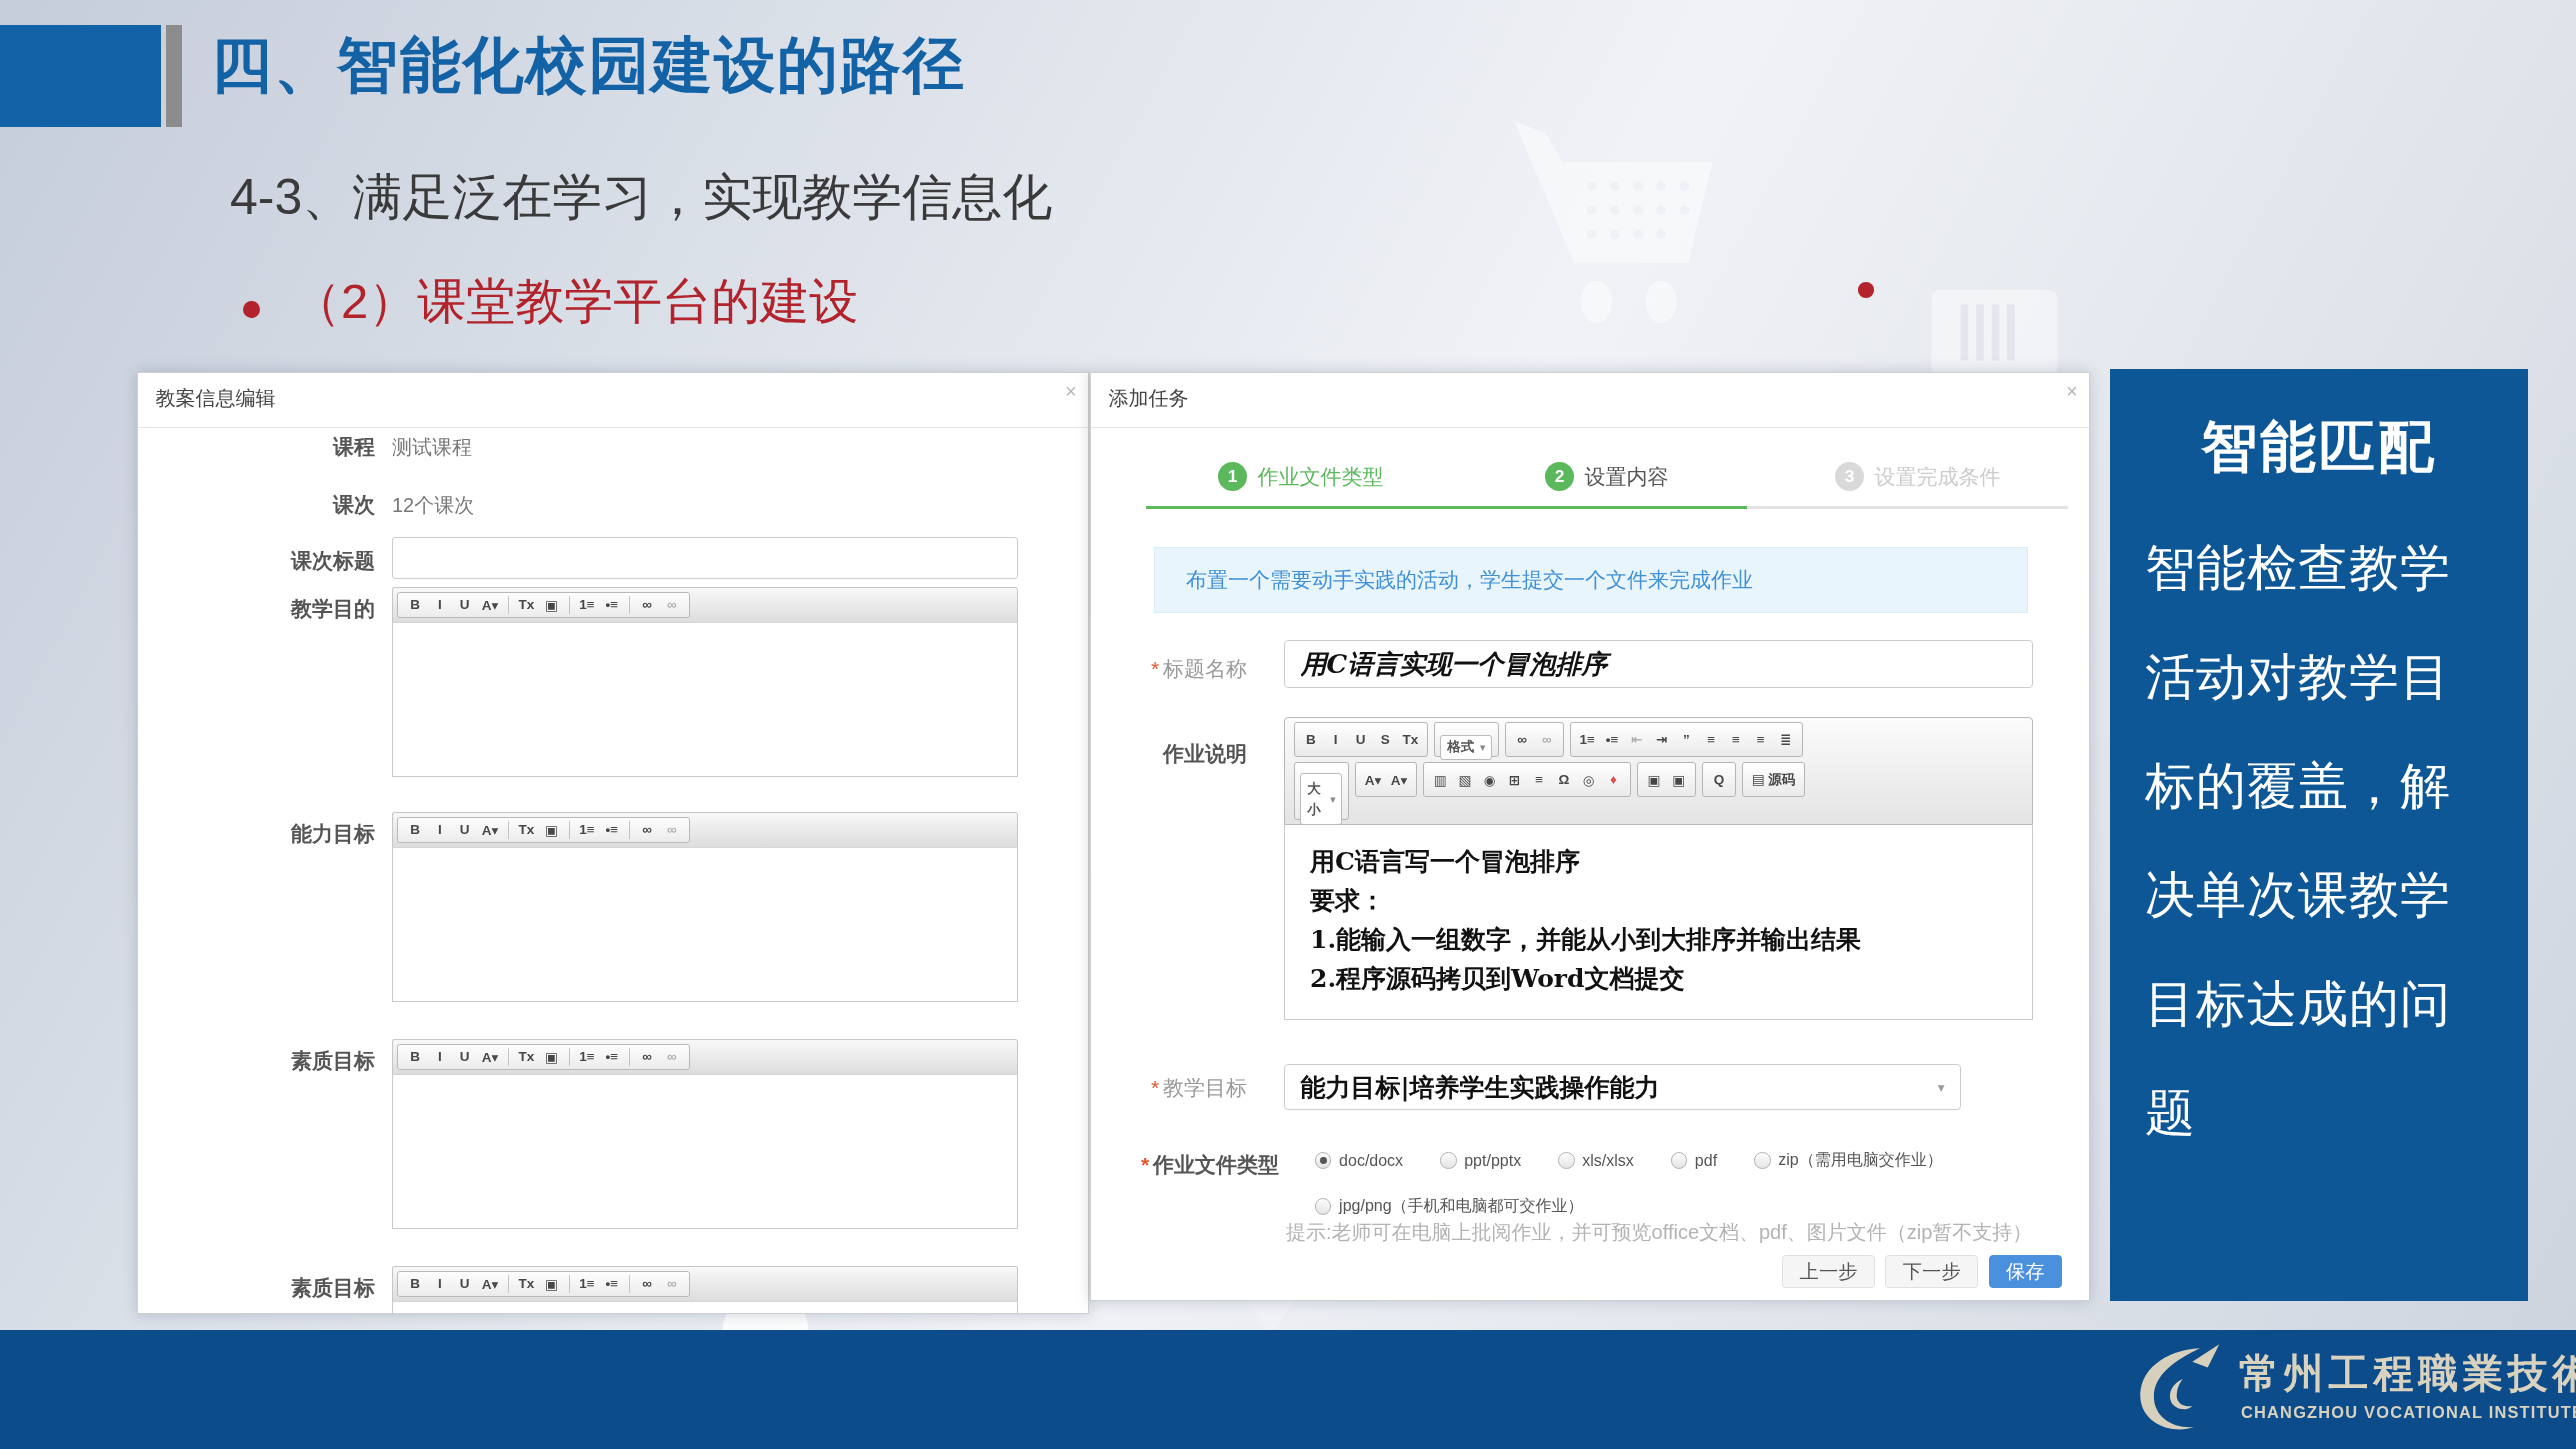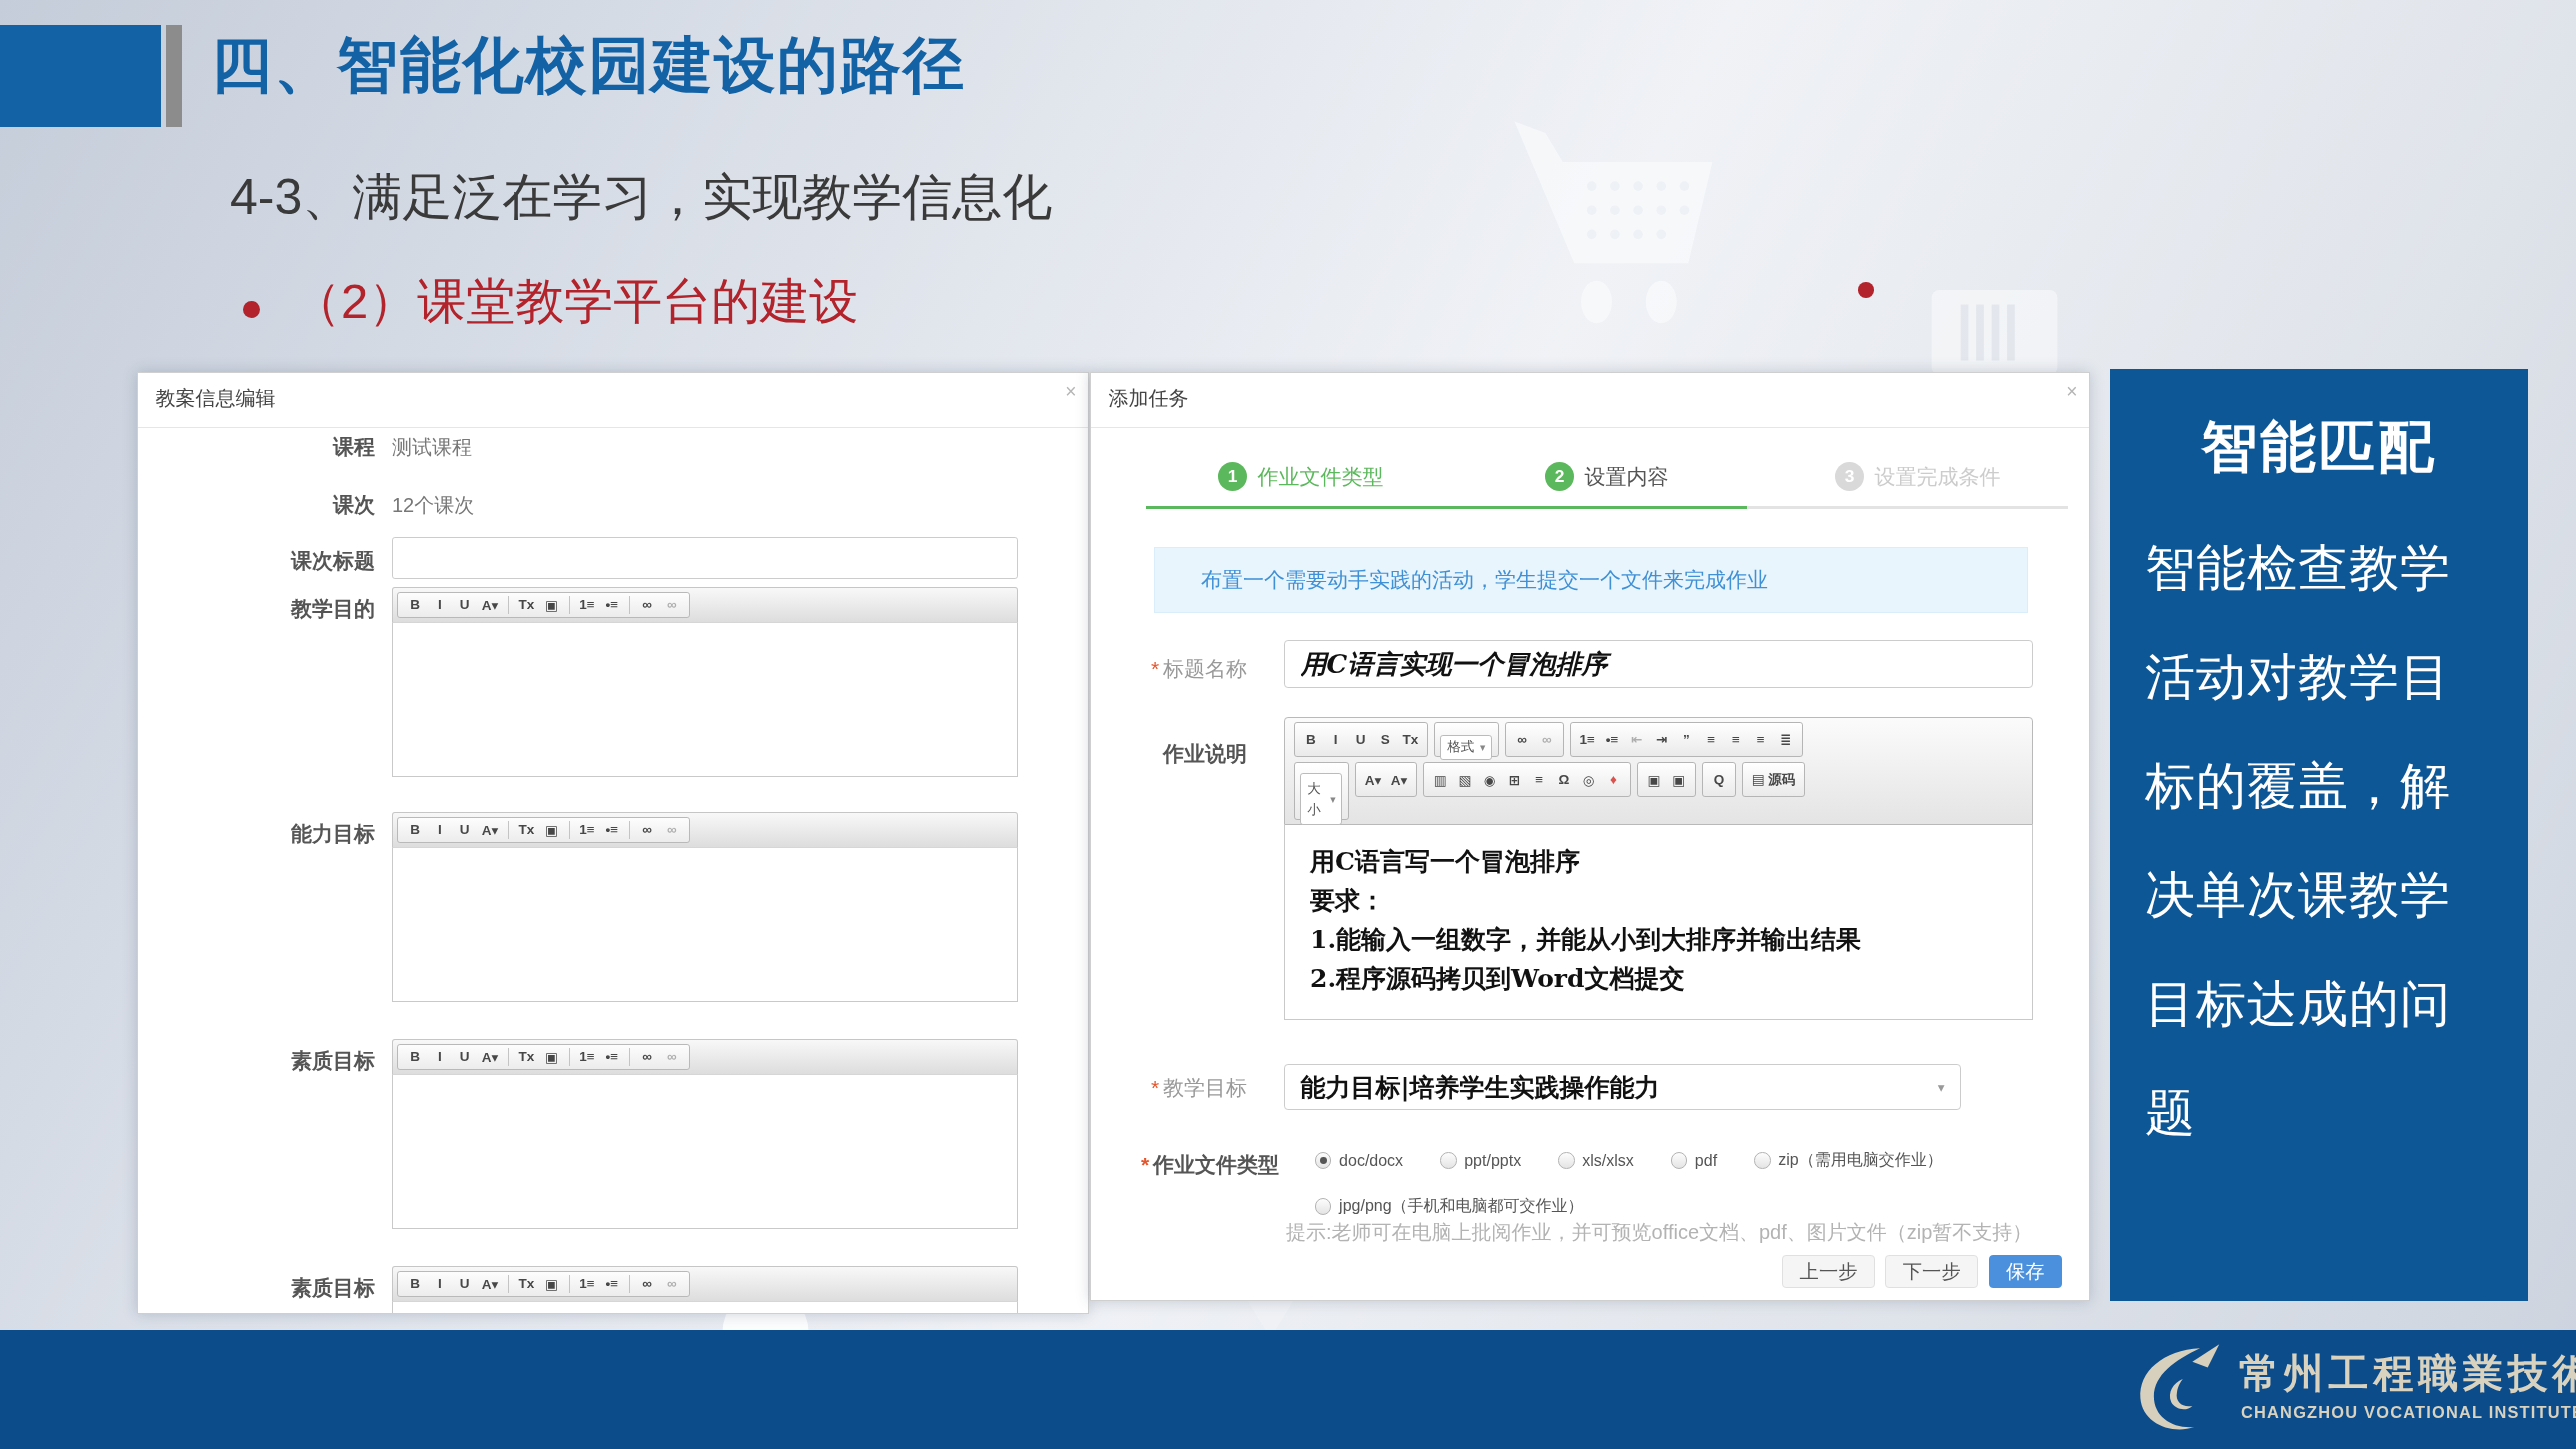--- a/index.html
+++ b/index.html
@@ -29,34 +29,34 @@
   .ld-value{position:absolute;left:254px;font-size:20px;color:#777;}
   .ld-input{position:absolute;left:254px;width:626px;height:42px;border:1px solid #ccc;border-radius:2.9px;background:#fff;}
   .ld-ed-head{position:absolute;left:254px;width:626px;height:35px;background:linear-gradient(#f8f8f8,#ddd);border:1px solid #c6c6c6;border-bottom:none;border-radius:2.9px 2.9px 0 0;}
   .mini-toolbar{position:absolute;left:3.9px;top:3.9px;height:26px;display:flex;align-items:center;background:linear-gradient(#fdfdfd,#ececec);border:1px solid #b9b9b9;border-radius:2.9px;padding:0 4.8px;}
   .ld-ed-body{position:absolute;left:254px;width:626px;height:155px;background:#fff;border:1px solid #c9c9c9;border-top:1px solid #d6d6d6;}
   
   .tb-btn{display:inline-flex;align-items:center;justify-content:center;min-width:21px;height:23px;margin:0 1.9px;padding:0 2.9px;font-size:13.5px;font-weight:700;color:#474747;border-radius:2.9px;cursor:pointer;white-space:nowrap;}
   .tb-sep{display:inline-block;width:1px;height:17.4px;background:#c4c4c4;margin:0 4.8px;}
   .tb-dim{opacity:.4;}
   .tb-red{color:#d9534f;}
-  .tb-dd{background:#fff;border:1px solid #bbb;height:25px;padding:0 5.8px;font-weight:400;color:#555;margin-top:16px;}
+  .tb-dd{background:#fff;border:1px solid #bbb;height:25px;padding:0 5.8px;font-weight:700;color:#555;margin-top:16px;}
   .dd-caret{font-size:10.6px;color:#888;margin-left:5.8px;}
   
   #task-dialog{left:1090px;top:372px;width:1000px;height:929px;z-index:2;}
   .step{position:absolute;top:89px;display:flex;align-items:center;}
   .step-circle{width:29px;height:29px;border-radius:50%;background:#5cb85c;color:#fff;font-size:17.4px;font-weight:700;display:flex;align-items:center;justify-content:center;}
   .step-circle.pending{background:#d9d9d9;}
   .step-label{margin-left:10.6px;font-size:21px;}
   .step-done .step-label{color:#5cb85c;}
   .step-active .step-label{color:#555;}
   .step-pending .step-label{color:#ccc;}
   .prog-bg{position:absolute;left:55px;top:133px;width:922px;height:2.9px;background:#e3e3e3;}
   .prog-fill{position:absolute;left:0;top:0;height:2.9px;background:#5cb85c;width:601px;}
-  .info-box{position:absolute;left:63px;top:174px;width:874px;height:66px;background:#e9f5fd;border:1px solid #d9edfb;display:flex;align-items:center;padding-left:46px;font-size:21px;color:#3f90d5;}
+  .info-box{position:absolute;left:63px;top:174px;width:874px;height:66px;background:#e9f5fd;border:1px solid #d9edfb;display:flex;align-items:center;padding-left:31px;font-size:21px;color:#3f90d5;}
   .req-star{color:#e4572e;font-size:21px;margin-right:3.9px;}
   .td-label{position:absolute;font-size:21px;white-space:nowrap;}
   .lab-gray{color:#999;}
   .lab-dark{color:#555;font-weight:700;}
   .td-input{position:absolute;left:193px;width:749px;height:48px;border:1px solid #ccc;border-radius:3.9px;background:#fff;
     font-family:"DejaVu Serif","Liberation Serif",serif;font-weight:700;font-size:26px;color:#111;padding:0 15.5px;outline:none;font-style:italic;}
   .ck-band{position:absolute;left:193px;top:344px;width:749px;height:108px;background:linear-gradient(#fbfbfb,#e4e4e4);border:1px solid #b9b9b9;border-radius:3.9px 3.9px 0 0;}
   .ck-row{position:absolute;left:5.8px;display:flex;align-items:flex-start;}
   .tb-groupbox{display:inline-flex;align-items:center;border:1px solid #b5b5b5;border-radius:2.9px;background:linear-gradient(#fff,#eaeaea);padding:1.9px 3.9px;margin:0 2.9px;height:35px;}
   .tb-groupbox.tall{height:58px;}

